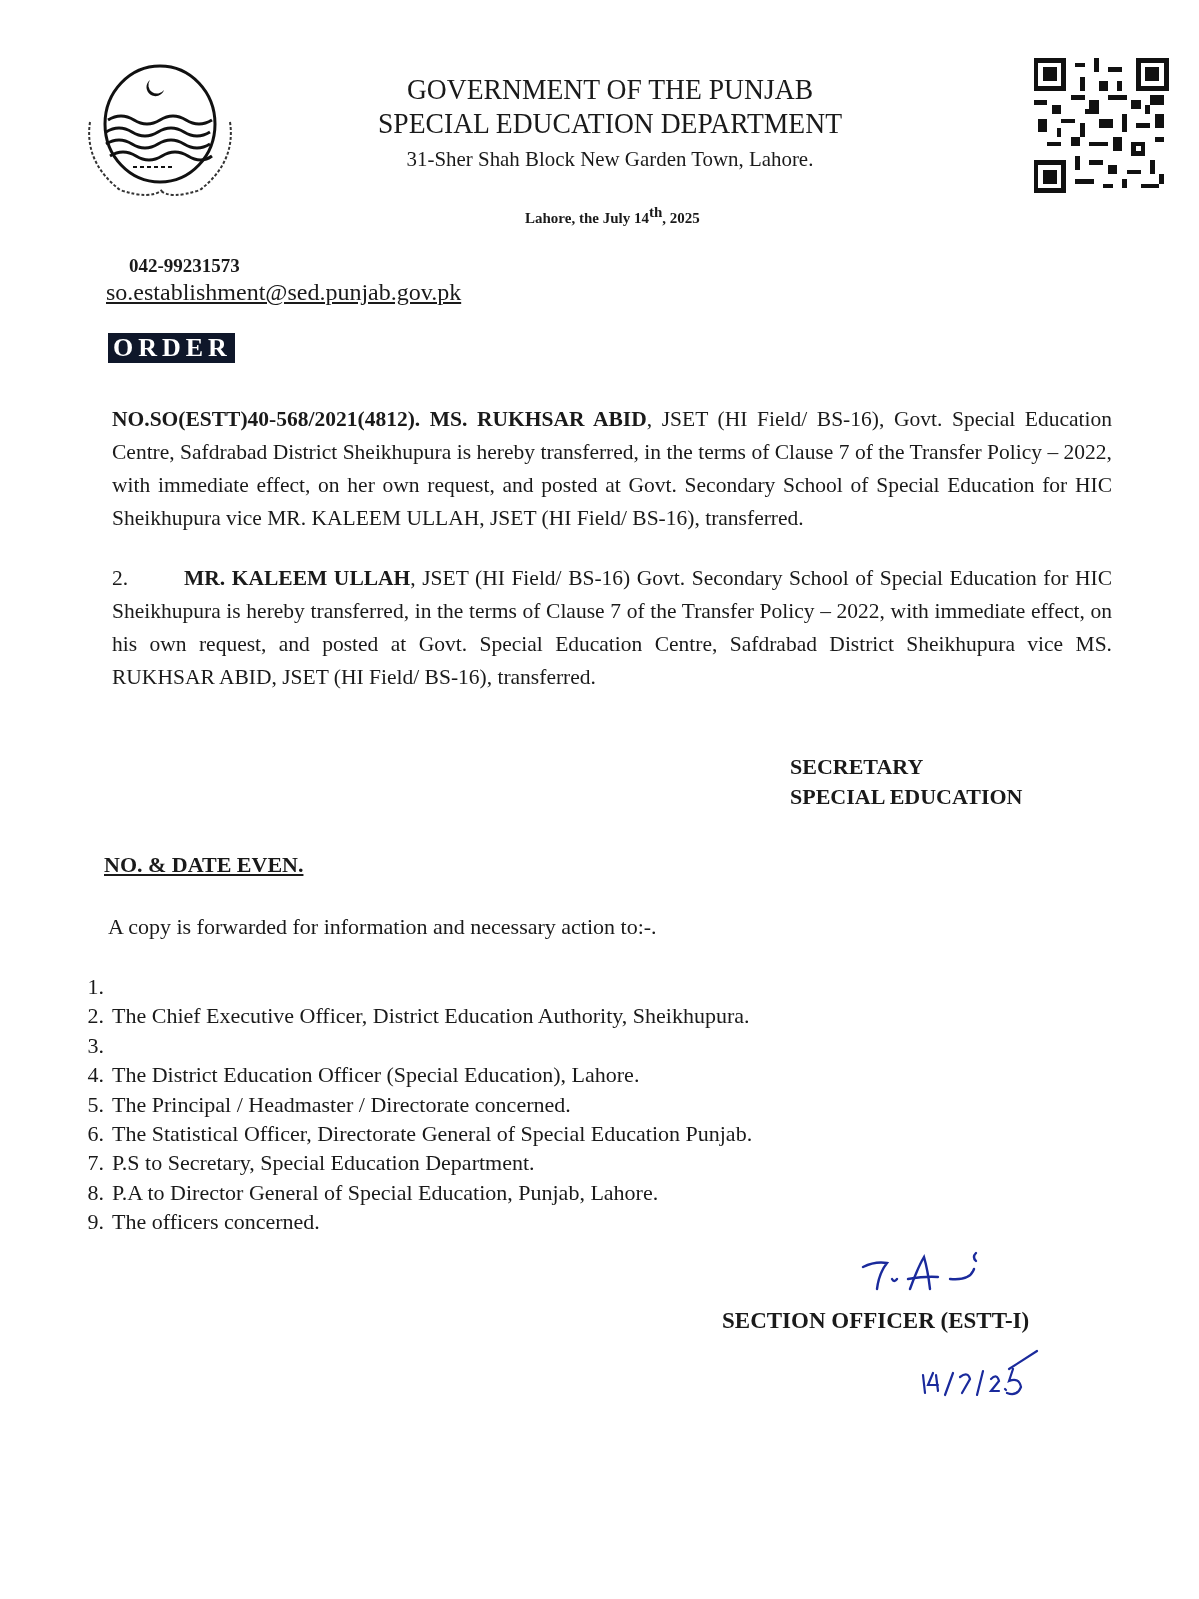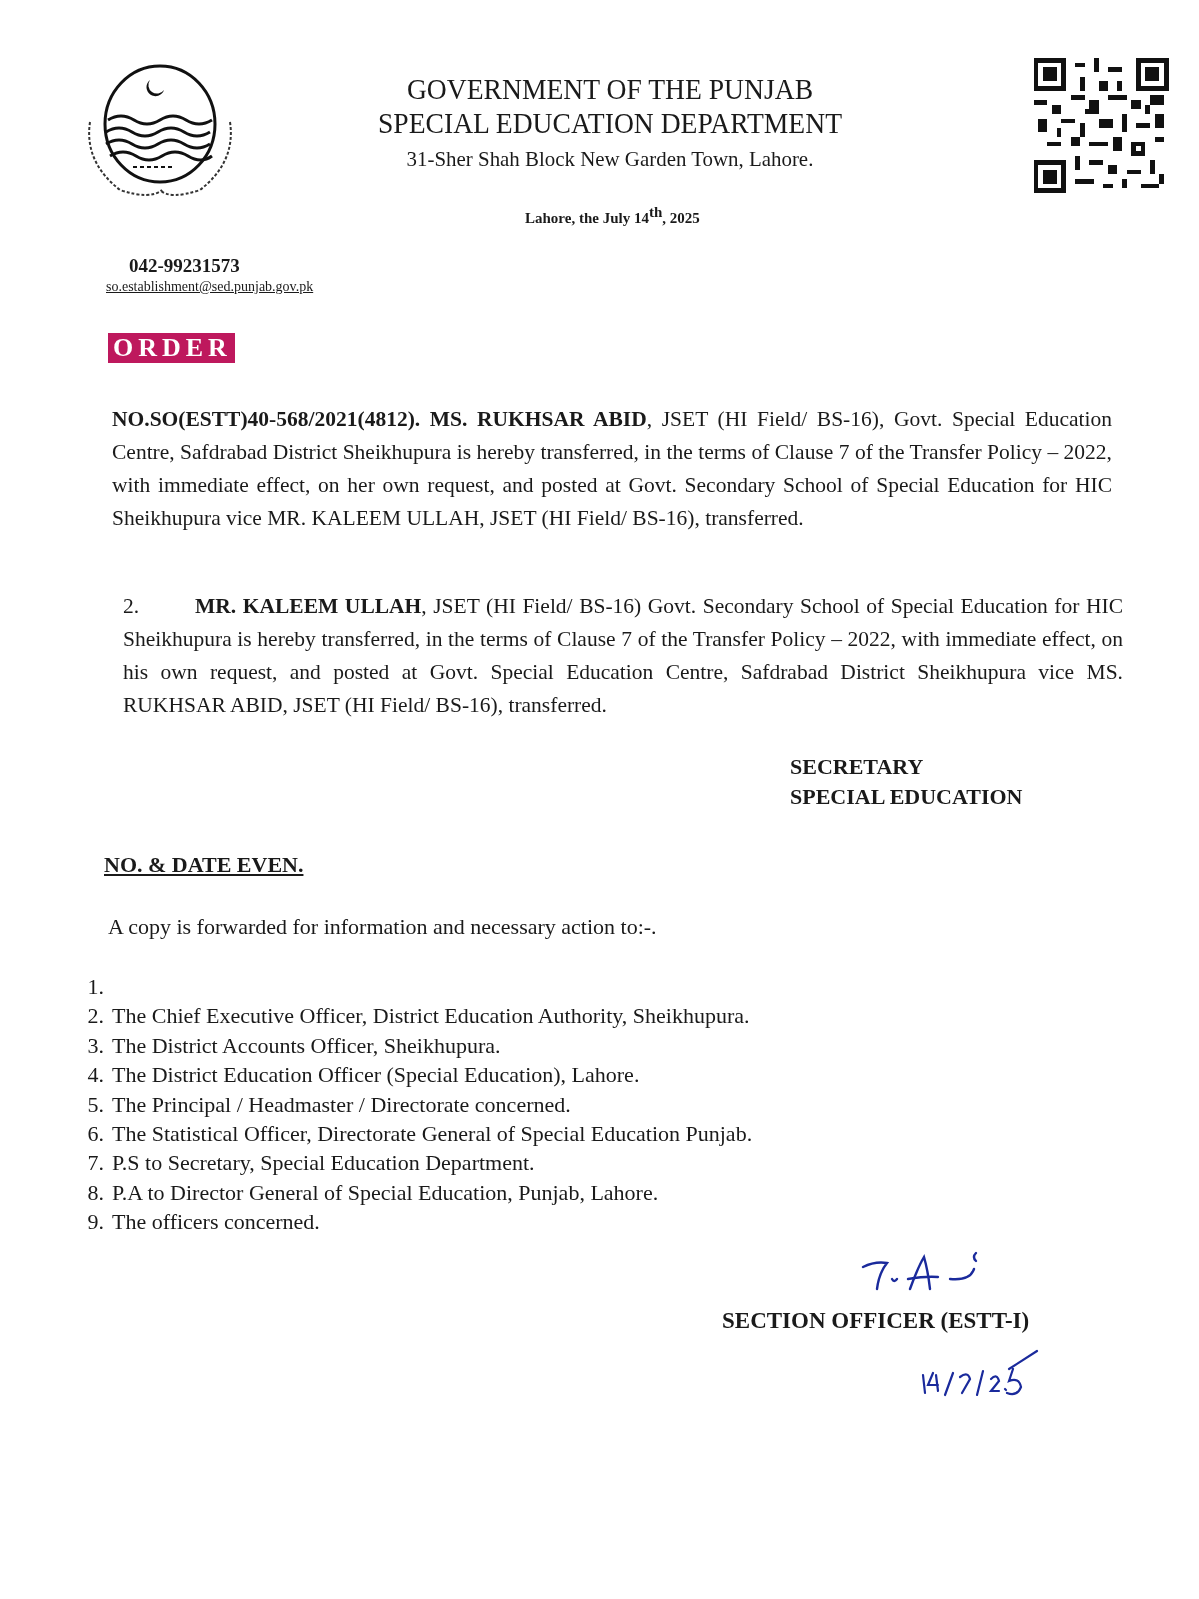--- a/index.html
+++ b/index.html
@@ -11,28 +11,28 @@
   .abs { position: absolute; }
   .logo { left: 78px; top: 62px; width: 165px; height: 140px; }
   .qr { left: 1030px; top: 58px; width: 142px; height: 135px; }
   .hdr { left: 300px; width: 620px; text-align: center; }
   .h1 { top: 72px; font-size: 30px; letter-spacing: 0px; transform: scaleX(0.92); }
   .h2 { top: 106px; font-size: 30px; transform: scaleX(0.92); }
   .h3 { top: 146px; font-size: 22px; transform: scaleX(0.95); }
   .date { left: 525px; top: 204px; font-size: 15px; font-weight: bold; }
   .date sup { font-size: 15px; }
   .phone { left: 105px; top: 255px; font-size: 19px; font-weight: bold; margin-left: 24px; }
-  .email { left: 106px; top: 279px; font-size: 14px; text-decoration: underline; }
+  .email { left: 106px; top: 279px; font-size: 24px; text-decoration: underline; }
   .order {
-    left: 108px; top: 333px; background: #be185d; color: #fff;
+    left: 108px; top: 333px; background: #0f172a; color: #fff;
     font-size: 26px; font-weight: bold; letter-spacing: 5px; padding: 0 3px 0 5px; line-height: 30px;
   }
   .para { left: 112px; width: 1000px; font-size: 21.5px; line-height: 33px; text-align: justify; }
   .p1 { top: 395px; margin-top: 8px; }
-  .p2 { top: 590px; margin-left: 11px; }
+  .p2 { top: 562px; }
   .p2 .num { display: inline-block; width: 72px; }
   b { font-weight: bold; }
   .sig1 { left: 790px; width: 280px; text-align: left; top: 752px; font-size: 22px; font-weight: bold; line-height: 30px; }
   .even { left: 104px; top: 852px; font-size: 22px; font-weight: bold; text-decoration: underline; }
   .copy { left: 108px; top: 914px; font-size: 22px; }
   .list { left: 58px; top: 972px; font-size: 22px; line-height: 29.4px; margin: 0; padding: 0; list-style: none; }
   .list li { display: flex; }
   .list .n { display: inline-block; width: 46px; text-align: right; padding-right: 8px; }
   .hand { left: 858px; top: 1245px; width: 150px; height: 50px; }
   .so { left: 722px; top: 1308px; font-size: 23px; font-weight: bold; }
@@ -138,21 +138,20 @@
 <ol class="abs list">
   <li>
       <span class="n">1.</span>
     </li>
   <li>
       <span class="n">2.</span>
       <span>The Chief Executive Officer, District Education Authority, Sheikhupura.</span>
     </li>
   <li>
       <span class="n">3.</span>
-      <span>The District Accounts Officer, Sheikhupura.</span>
     </li>
   <li>
       <span class="n">4.</span>
       <span>The District Education Officer (Special Education), Lahore.</span>
     </li>
   <li>
       <span class="n">5.</span>
       <span>The Principal / Headmaster / Directorate concerned.</span>
     </li>
   <li>

